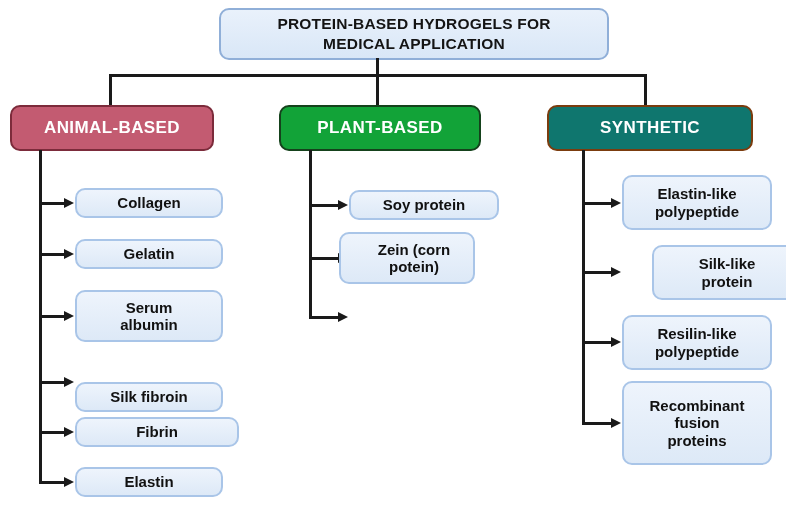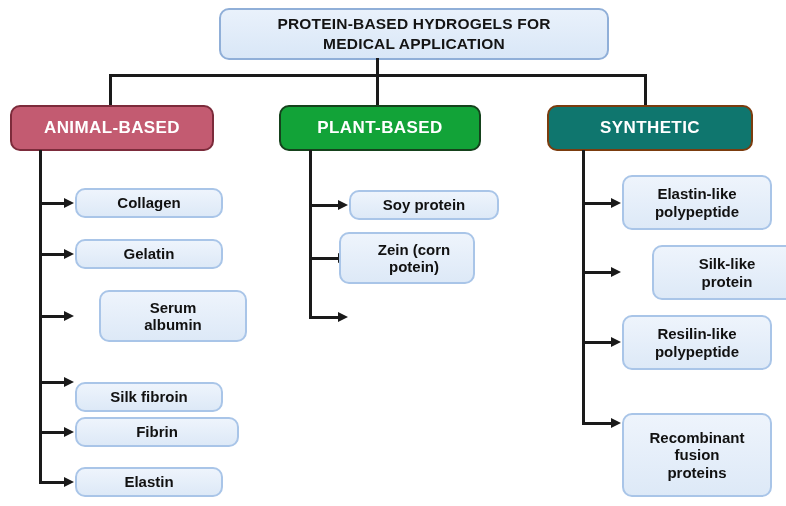--- a/index.html
+++ b/index.html
@@ -76,21 +76,21 @@
   <div class="line" style="left:39px;top:202px;width:26px;height:2.5px;"></div>
   <div class="ah" style="left:64px;top:197.5px;"></div>
   <div class="node pre" style="left:75px;top:188px;width:148px;height:30px;">Collagen</div>
 
   <div class="line" style="left:39px;top:253px;width:26px;height:2.5px;"></div>
   <div class="ah" style="left:64px;top:248.5px;"></div>
   <div class="node pre" style="left:75px;top:239px;width:148px;height:30px;">Gelatin</div>
 
   <div class="line" style="left:39px;top:315px;width:26px;height:2.5px;"></div>
   <div class="ah" style="left:64px;top:310.5px;"></div>
-  <div class="node pre" style="left:75px;top:290px;width:148px;height:52px;margin-left:24px;">Serum
+  <div class="node pre" style="left:75px;top:290px;width:148px;height:52px;">Serum
 albumin</div>
 
   <div class="line" style="left:39px;top:381px;width:26px;height:2.5px;"></div>
   <div class="ah" style="left:64px;top:376.5px;"></div>
   <div class="node pre" style="left:75px;top:367px;width:148px;height:30px;margin-top:15px;">Silk fibroin</div>
 
   <div class="line" style="left:39px;top:431px;width:26px;height:2.5px;"></div>
   <div class="ah" style="left:64px;top:426.5px;"></div>
   <div class="node pre" style="left:75px;top:417px;width:164px;height:30px;">Fibrin</div>
 
@@ -124,17 +124,17 @@
   <div class="node pre" style="left:652px;top:245px;width:150px;height:55px;">Silk-like
 protein</div>
 
   <div class="line" style="left:582px;top:341px;width:30px;height:2.5px;"></div>
   <div class="ah" style="left:611px;top:336.5px;"></div>
   <div class="node pre" style="left:622px;top:315px;width:150px;height:55px;">Resilin-like
 polypeptide</div>
 
   <div class="line" style="left:582px;top:422px;width:30px;height:2.5px;"></div>
   <div class="ah" style="left:611px;top:417.5px;"></div>
-  <div class="node pre" style="left:622px;top:381px;width:150px;height:84px;margin-top:32px;">Recombinant
+  <div class="node pre" style="left:622px;top:381px;width:150px;height:84px;">Recombinant
 fusion
 proteins</div>
 
 </div>
 
 </body></html>

